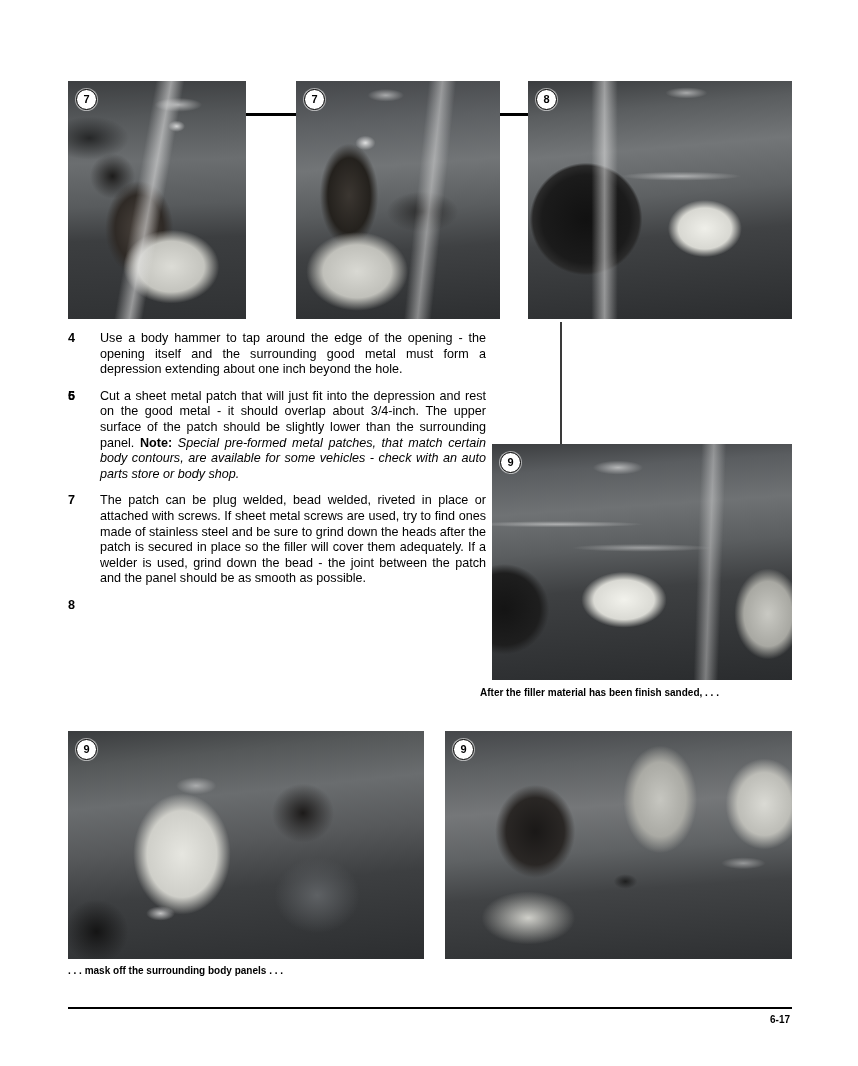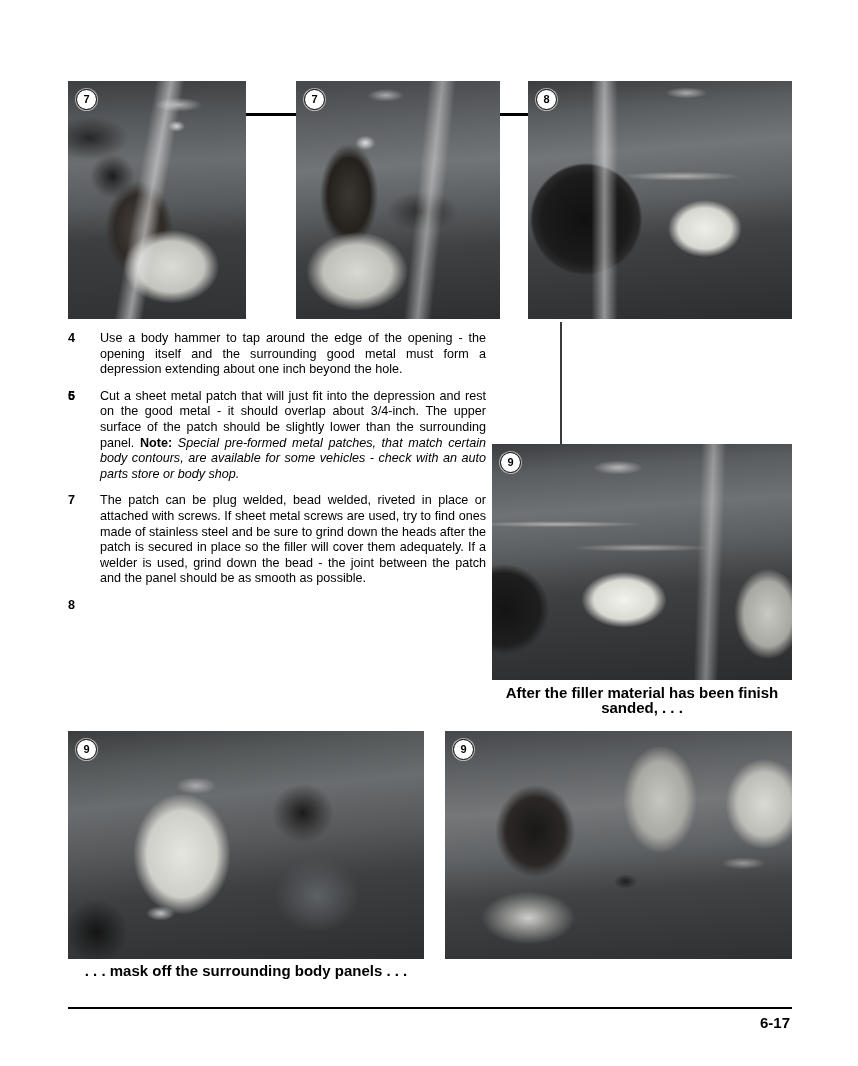--- a/index.html
+++ b/index.html
@@ -115,40 +115,39 @@
     left: 560px;
     top: 322px;
     width: 2px;
     height: 122px;
     background: #3a3a3a;
   }
 
   
   .caption {
     position: absolute;
-    font-size: 15px;
+    font-size: 10px;
     font-weight: bold;
     line-height: 14.5px;
-    text-align: center;
   }
 
   
   .footer-rule {
     position: absolute;
     left: 68px;
     top: 1007px;
     width: 724px;
     height: 2px;
     background: #000;
   }
   .folio {
     position: absolute;
     right: 68px;
     top: 1014px;
-    font-size: 15px;
+    font-size: 10px;
     font-weight: bold;
   }
 </style>
 </head>
 <body>
 
 <div class="page">
 
   <div class="page-header">
     <div class="page-title">Major body repair</div>

